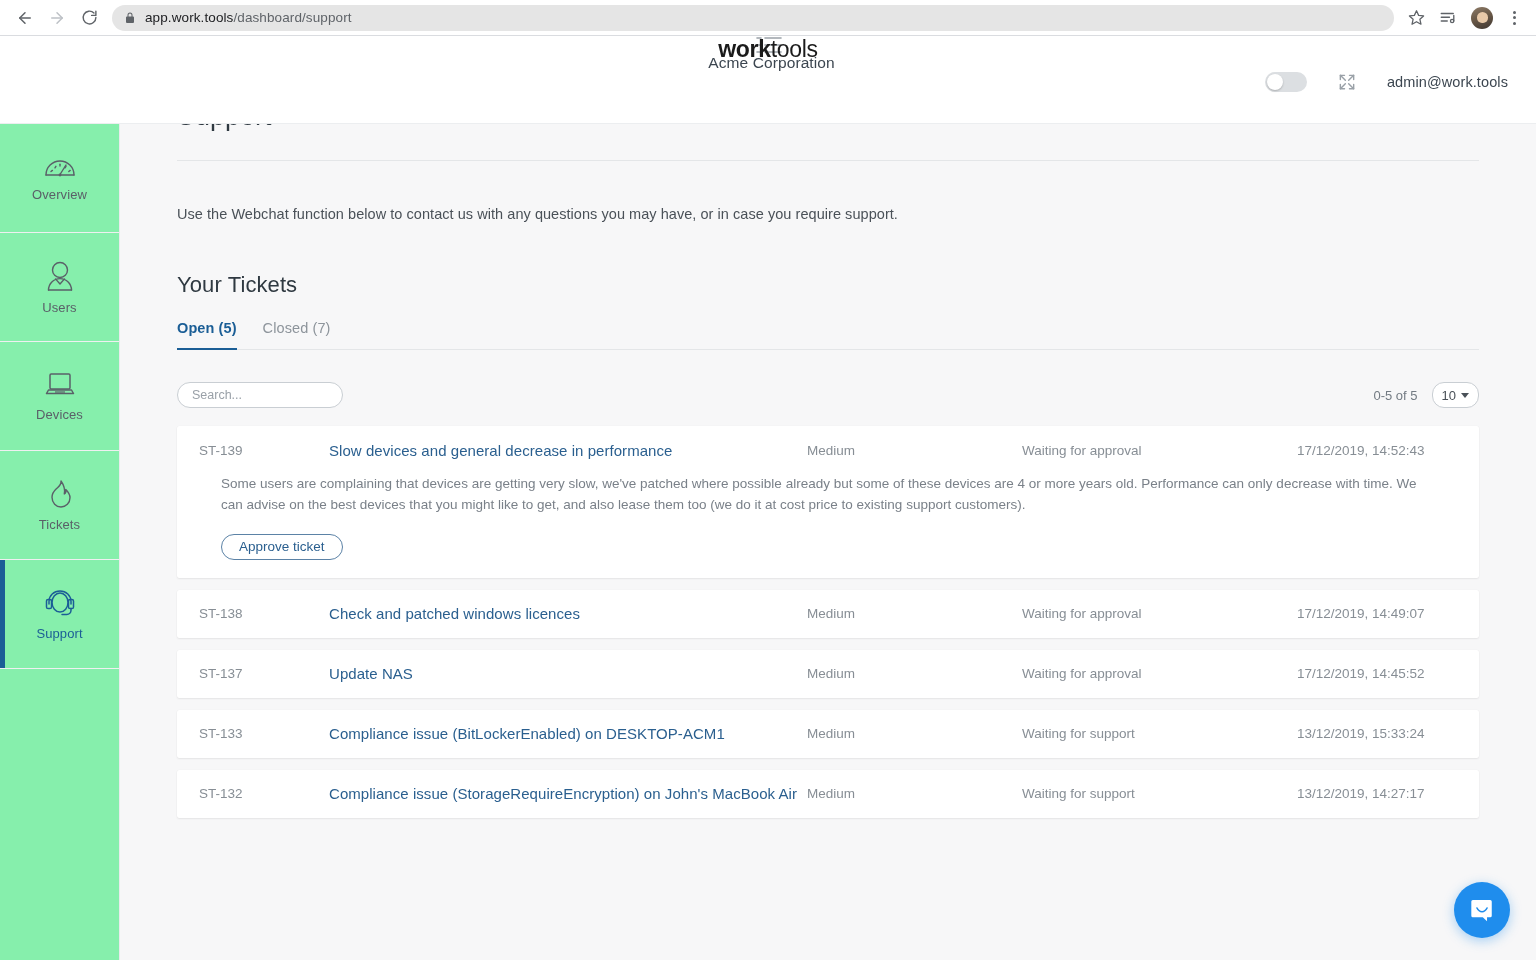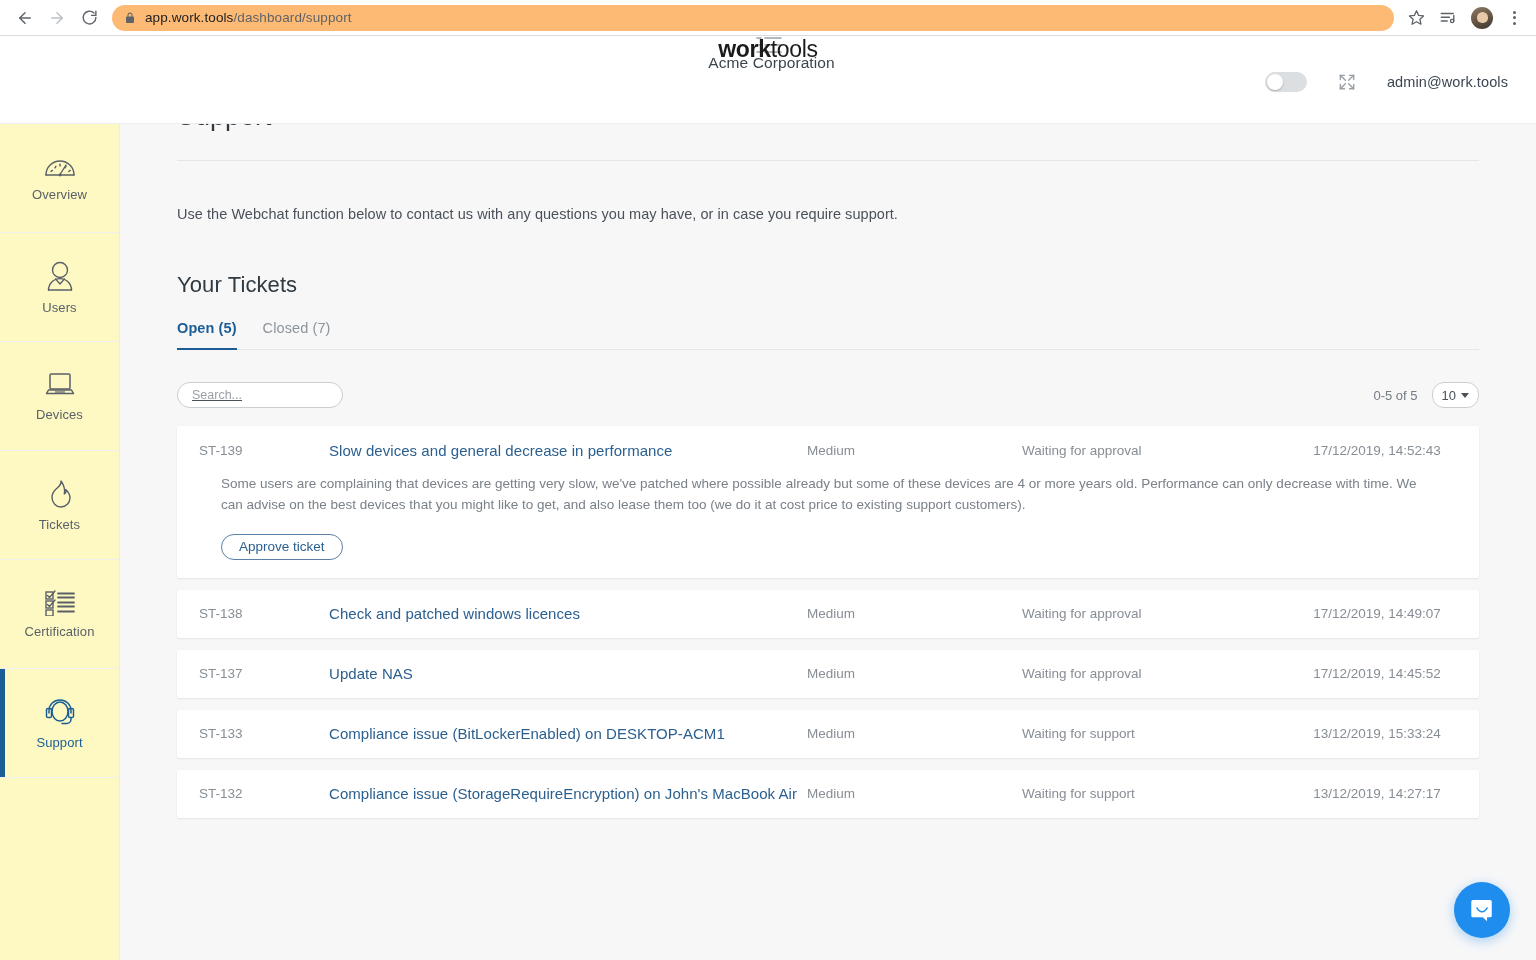--- a/index.html
+++ b/index.html
@@ -27,21 +27,21 @@
     display: flex; align-items: center; justify-content: center;
     border-radius: 50%;
     color: #5f6368;
     cursor: pointer;
   }
   .nav-btn.disabled { color: #bdc1c6; }
   .omnibox {
     flex: 1;
     height: 26px;
     margin: 0 8px 0 8px;
-    background: #fdba74;
+    background: #e5e5e5;
     border-radius: 13px;
     display: flex;
     align-items: center;
     padding: 0 12px;
     cursor: text;
     text-align: right;
   }
   .omnibox .lock { margin-right: 9px; display: flex; align-items: center; }
   .omnibox .url {
     font-size: 13.5px;
@@ -153,21 +153,21 @@
   
   .app-body {
     display: flex;
     height: calc(960px - 36px - 88px);
     background: #f7f7f8;
   }
 
   
   .sidebar {
     width: 120px;
-    background: #fef9c3;
+    background: #86efac;
     border-right: 1px solid #e9ebed;
     flex: none;
     position: relative;
     z-index: 3;
   }
   .side-item {
     height: 109px;
     border-bottom: 1px solid #eff0f1;
     display: flex;
     flex-direction: column;
@@ -273,21 +273,20 @@
     background: #fff;
   }
   .search-box input {
     flex: 1;
     border: none;
     outline: none;
     font-size: 12.5px;
     color: #4a5158;
     background: transparent;
     font-family: "Liberation Sans", sans-serif;
-    text-decoration: underline;
   }
   .search-box input::placeholder { color: #9aa1a8; }
   .toolbar-right {
     margin-left: auto;
     display: flex;
     align-items: center;
     gap: 14px;
   }
   .page-range {
     font-size: 13px;
@@ -352,21 +351,21 @@
     width: 275px;
     font-size: 13.5px;
     color: #878e95;
     flex: none;
   }
   .t-date {
     width: 160px;
     font-size: 13.5px;
     color: #878e95;
     flex: none;
-    text-align: center;
+    text-align: left;
   }
   .ticket-body {
     padding: 0 0 18px 22px;
   }
   .ticket-desc {
     font-size: 13.5px;
     line-height: 1.55;
     color: #7a8189;
     max-width: 1215px;
   }
@@ -535,37 +534,20 @@
       <div class="side-label">Devices</div>
     </div>
 
     <div class="side-item">
       <svg width="26" height="30" viewBox="0 0 26 30" fill="none" stroke="#5a6068" stroke-width="1.4">
         <path d="M14 2c.5 4-2.2 5.6-4.4 7.6C7 12 5 14.5 5 18.3 5 23.7 9 28 14 28c5 0 9-4 9-9.2 0-3.6-2-6-4.2-8.2.4 2-.2 3.6-1.5 4.4.8-3.8-.2-8.6-3.3-13z" stroke-linejoin="round"></path>
       </svg>
       <div class="side-label">Tickets</div>
     </div>
 
-    <div class="side-item">
-      <svg width="32" height="26" viewBox="0 0 32 26" fill="none" stroke="#5a6068" stroke-width="1.4">
-        <rect x="2" y="2" width="7" height="7"></rect>
-        <rect x="2" y="11" width="7" height="7"></rect>
-        <rect x="2" y="20" width="7" height="6"></rect>
-        <path d="M3.5 5.5 5.5 7.5 11 1" stroke-linecap="round" stroke-linejoin="round"></path>
-        <path d="M3.5 14.5 5.5 16.5 11 10" stroke-linecap="round" stroke-linejoin="round"></path>
-        <g stroke-width="1.8" stroke-linecap="round">
-          <line x1="14" y1="3.5" x2="30" y2="3.5"></line>
-          <line x1="14" y1="7.5" x2="30" y2="7.5"></line>
-          <line x1="14" y1="12.5" x2="30" y2="12.5"></line>
-          <line x1="14" y1="16.5" x2="30" y2="16.5"></line>
-          <line x1="14" y1="21.5" x2="30" y2="21.5"></line>
-        </g>
-      </svg>
-      <div class="side-label">Certification</div>
-    </div>
 
     <div class="side-item active">
       <svg width="32" height="30" viewBox="0 0 32 30" fill="none" stroke="#1b5e96" stroke-width="1.5">
         <path d="M5 16v-2.5C5 7.7 9.9 3 16 3s11 4.7 11 10.5V16" stroke-linecap="round"></path>
         <rect x="2.5" y="11.5" width="5" height="9" rx="1.6"></rect>
         <rect x="24.5" y="11.5" width="5" height="9" rx="1.6"></rect>
         <path d="M27 20.5v1.8c0 2.3-1.9 4.2-4.2 4.2H18" stroke-linecap="round"></path>
         <ellipse cx="16" cy="14.5" rx="8" ry="9.5"></ellipse>
       </svg>
       <div class="side-label">Support</div>

